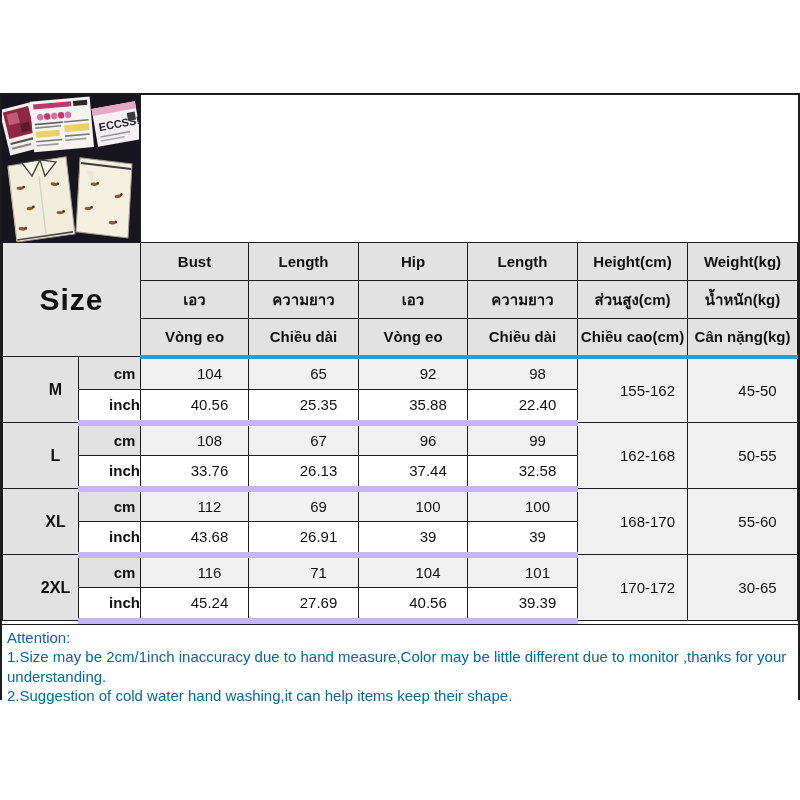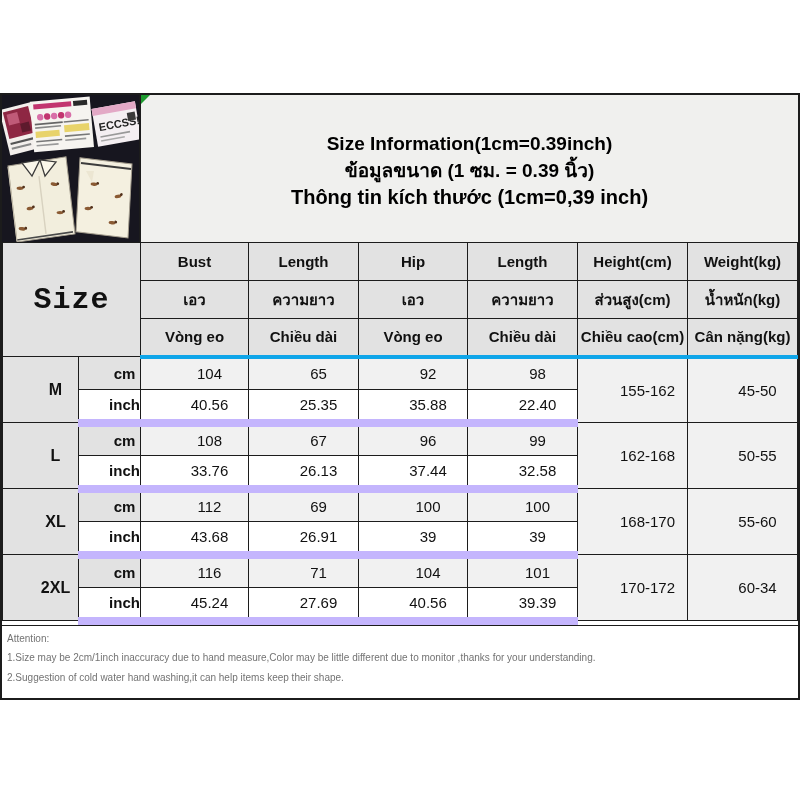--- a/index.html
+++ b/index.html
@@ -19,30 +19,30 @@
   .title-line { font-weight:bold; font-size:19px; line-height:27px; color:#000; }
   .title-line.vi { font-size:20px; }
 
   
   table { width:100%; border-collapse:collapse; table-layout:fixed; flex:0 0 auto; }
   th, td { border:1px solid #1c1c1c; text-align:center; vertical-align:middle;
            font-size:15px; overflow:hidden; white-space:nowrap; }
   tr.hrow th { height:38px; font-weight:bold; background:#e2e2e2; }
   tr.hrow.hdr-end th { border-bottom:4px solid #0ea5e9; }
   tr.drow td, tr.drow th { height:33px; font-weight:normal; background:#fff;padding-left:30px; }
-  tr.block-end td, tr.block-end th { border-bottom:8px solid #c4b5fd;margin-left:24px; }
-  .size-big { font-size:30px; font-weight:bold; background:#e2e2e2; letter-spacing:1px;font-family:Liberation Mono, monospace; }
+  tr.block-end td, tr.block-end th { border-bottom:6px solid #c4b5fd;margin-left:24px; }
+  .size-big { font-size:30px; font-weight:bold; background:#e2e2e2; letter-spacing:1px; }
   .size-cell { font-weight:bold !important; background:#e2e2e2 !important; font-size:16px; }
   .unit { font-weight:bold !important; }
   .hdr-bg { background:#e2e2e2 !important; }
   .lite { background:#f1f1f1 !important; }
 
   
   .attention { flex:1; background:#fff; border-top:1px solid #1c1c1c;
-               padding:3px 5px; font-size:10px; line-height:19.5px; text-align:left; color:#737373; }
+               padding:3px 5px; font-size:15px; line-height:19.5px; text-align:left; color:#0369a1; }
 </style>
 </head>
 <body>
 
 <div class="sheet">
 
   <div class="top-row">
     <div class="photo">
       <svg viewBox="0 0 137 145" preserveAspectRatio="none">
         <rect width="137" height="145" fill="#17161f"></rect>
@@ -108,26 +108,20 @@
         <g>
           <path d="M78 62 L130 68 L126 141 L74 135 Z" fill="#f4f0e0" stroke="#a49d8e" stroke-width="1"></path>
           <line x1="79" y1="67" x2="129" y2="73" stroke="#3c3c3c" stroke-width="2"></line>
           <path d="M84 75 L92 75 L90 86 Z" fill="#ece6d2"></path>
           <use href="#dog" transform="translate(92 88) rotate(6)"></use>
           <use href="#dog" transform="translate(116 100) rotate(-10)"></use>
           <use href="#dog" transform="translate(86 112)"></use>
           <use href="#dog" transform="translate(110 126) rotate(8)"></use>
         </g>
       </svg>
-    </div>
-    <div class="title-panel">
-      <div class="corner-marker"></div>
-      <div class="title-line">Size Information(1cm=0.39inch)</div>
-      <div class="title-line">ข้อมูลขนาด (1 ซม. = 0.39 นิ้ว)</div>
-      <div class="title-line vi">Thông tin kích thước (1cm=0,39 inch)</div>
     </div>
   </div>
 
   <table>
     <colgroup>
       <col style="width:76px">
         <col style="width:62px">
       <col style="width:108px">
         <col style="width:110px">
       <col style="width:109px">
@@ -217,21 +211,21 @@
     </tr>
 
     <tr class="drow">
       <th class="size-cell" rowspan="2">2XL</th>
       <td class="unit hdr-bg">cm</td>
       <td class="lite">116</td>
       <td class="lite">71</td>
       <td class="lite">104</td>
       <td class="lite">101</td>
       <td class="lite" rowspan="2">170-172</td>
-      <td class="lite" rowspan="2">60-34</td>
+      <td class="lite" rowspan="2">30-65</td>
     </tr>
     <tr class="drow block-end">
       <td class="unit">inch</td>
       <td>45.24</td>
       <td>27.69</td>
       <td>40.56</td>
       <td>39.39</td>
     </tr>
   </tbody>
     </table>

